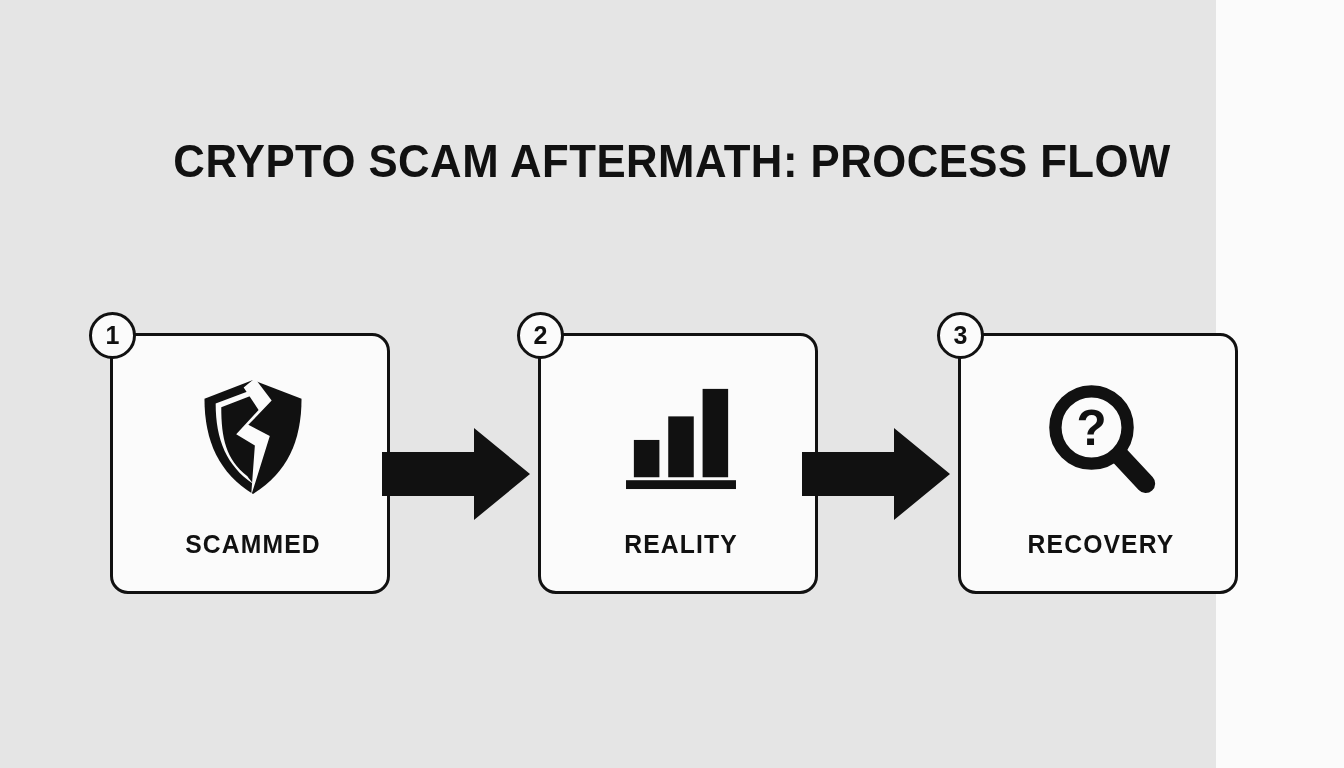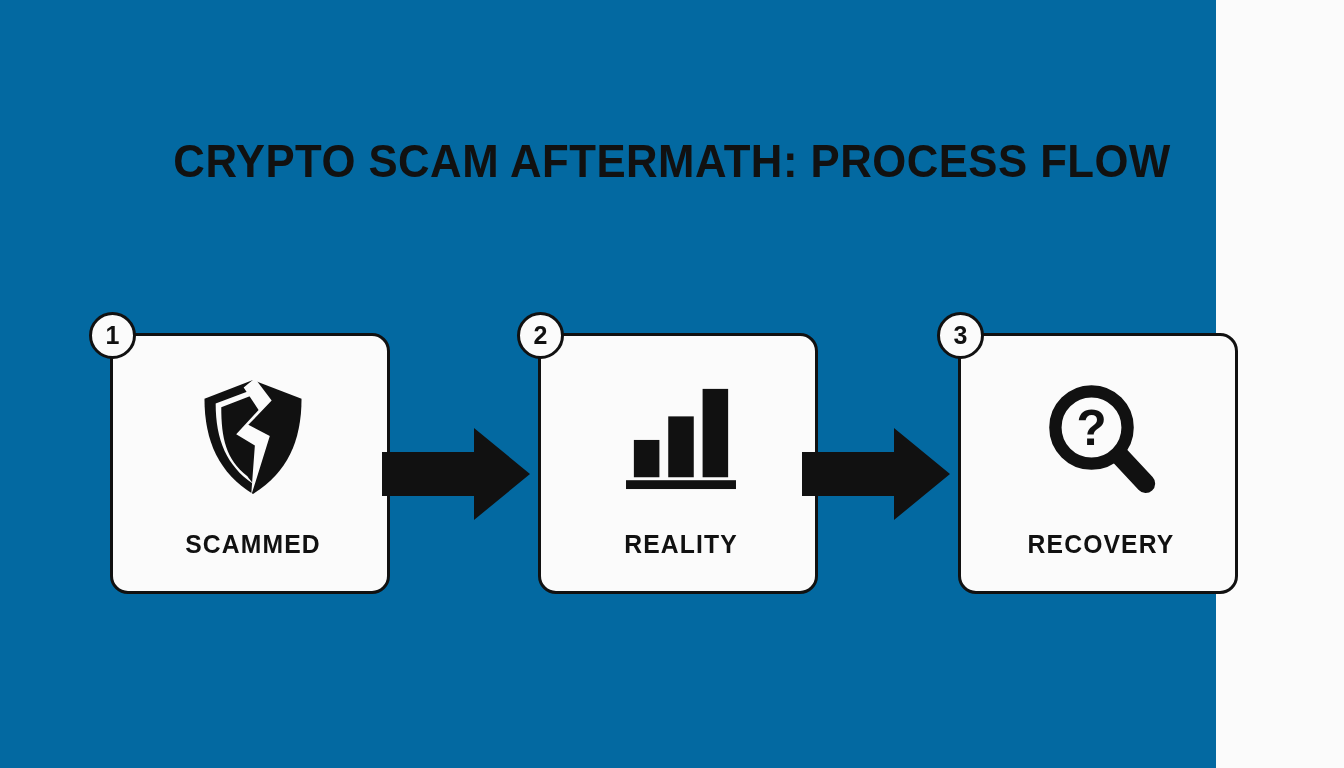--- a/index.html
+++ b/index.html
@@ -6,21 +6,21 @@
   * { margin:0; padding:0; box-sizing:border-box; }
   html, body {
     width:1344px; height:768px;
     background:#fbfbfb;
     font-family:"Liberation Sans", sans-serif;
     overflow:hidden;
   }
   #canvas {
     position:relative;
     width:1216px; height:768px;
-    background:#0369a1;
+    background:#e5e5e5;
   }
 
   
   #page-title {
     position:absolute;
     top:131px; left:0; width:1344px;
     text-align:center;
     font-family:"Liberation Sans", sans-serif;
     font-weight:700;
     font-size:47px;

